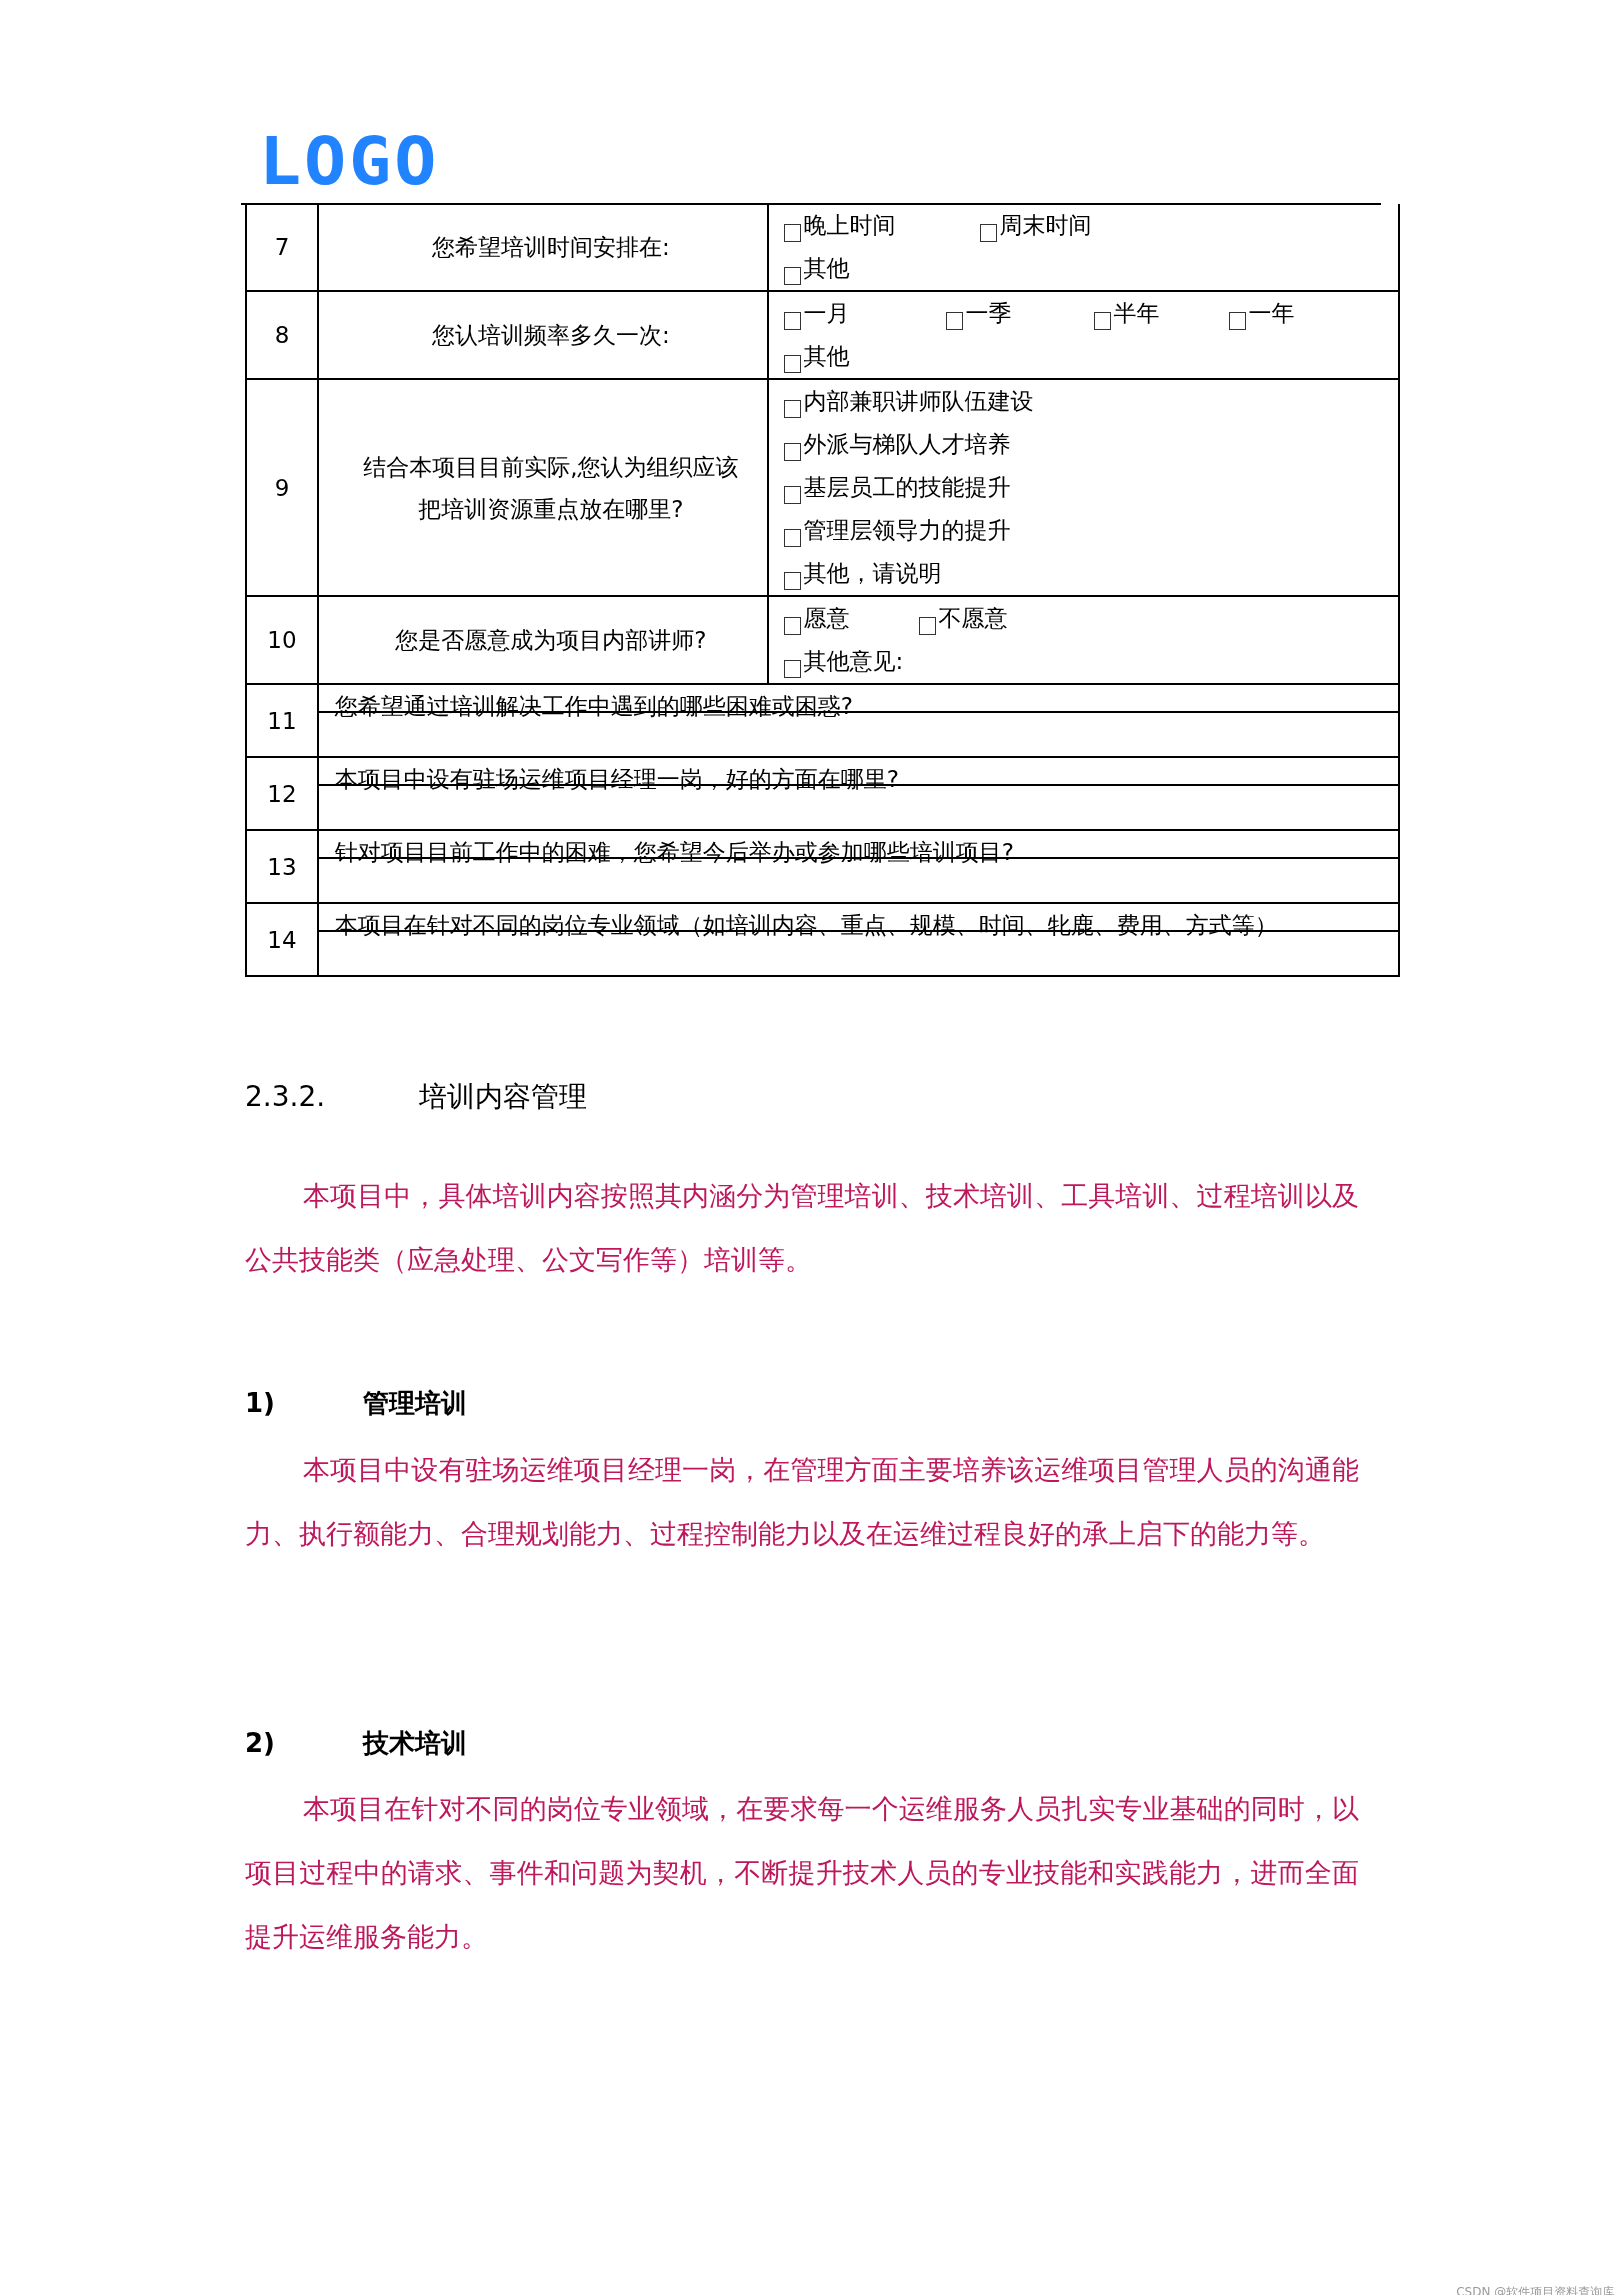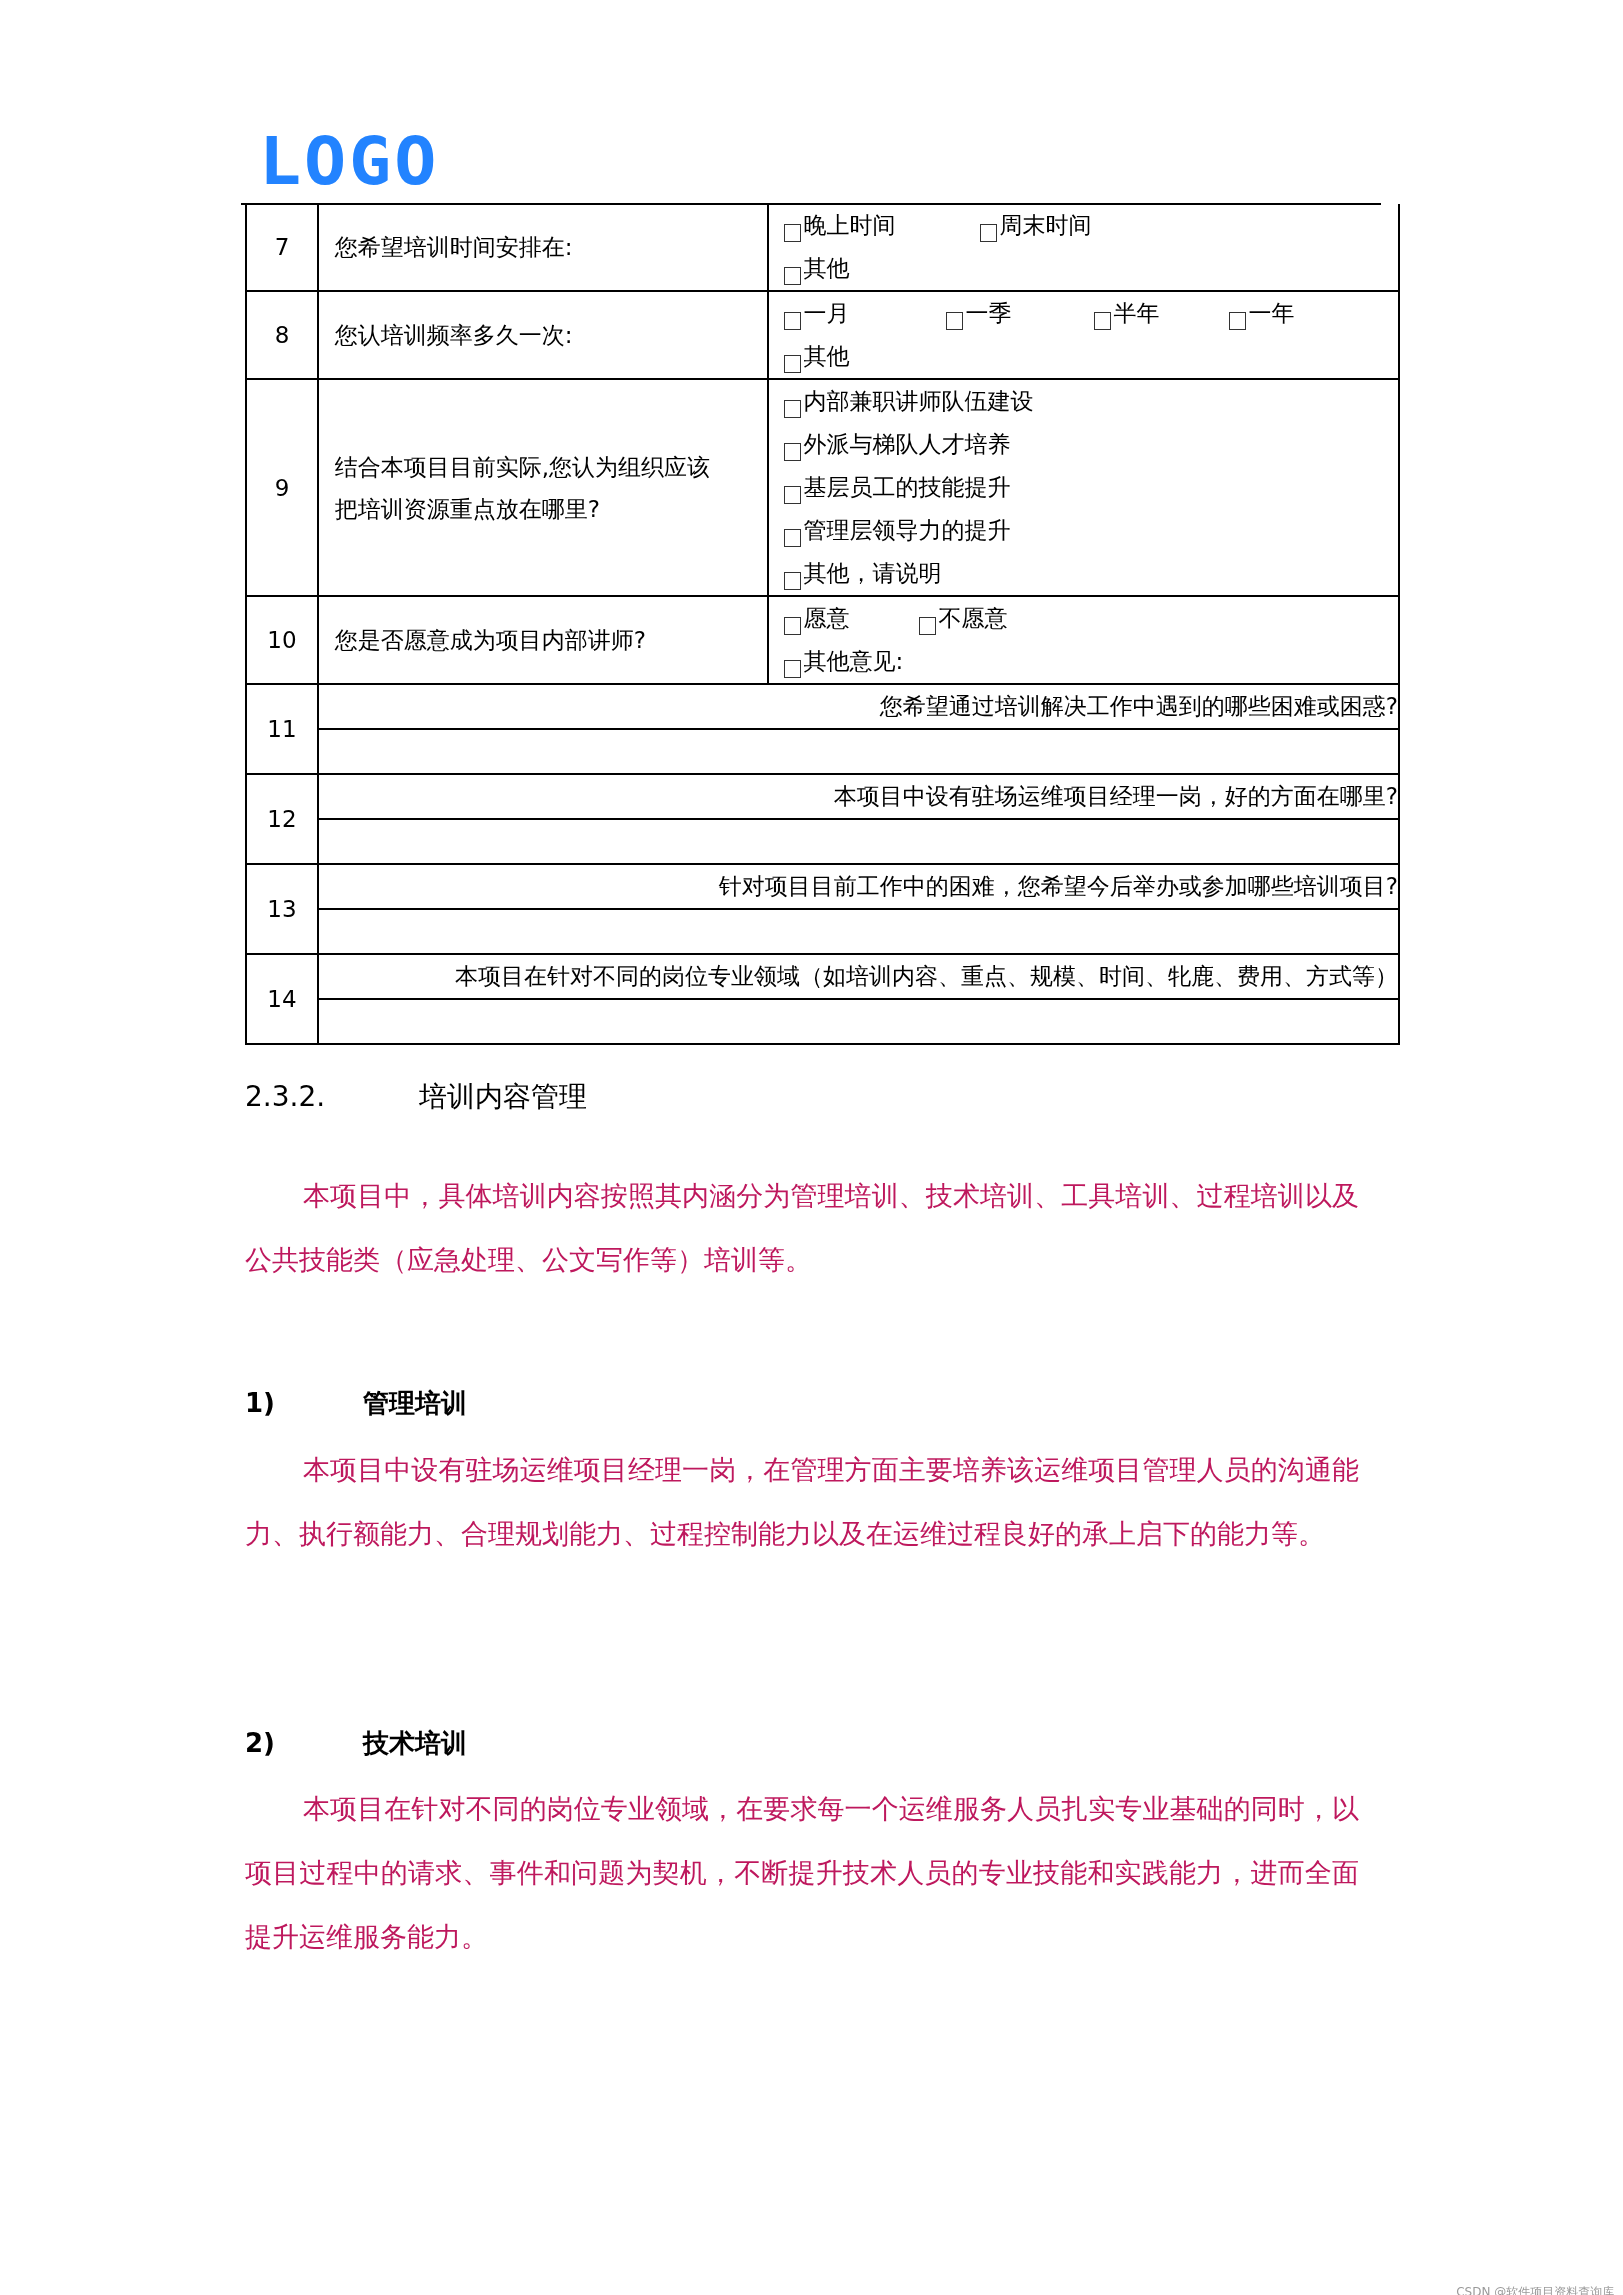--- a/index.html
+++ b/index.html
@@ -16,29 +16,29 @@
     .header-rule {
       position: absolute; left: 241px; top: 203px; width: 1140px; height: 2px; background: #000;
     }
     table.survey {
       position: absolute; left: 245px; top: 204px; width: 1153px;
       border-collapse: collapse; table-layout: fixed; font-size: 23px;
     }
     table.survey td { border: 2px solid #000; padding: 0; vertical-align: middle; }
     table.survey tr.first td { border-top: none; }
     .num { text-align: center; }
-    .q { padding-left: 15.7px !important; line-height: 42px; }
+    .q { padding-left: 15.7px !important; line-height: 42px; text-align: center; }
     .opts { padding-left: 14.7px !important; }
     .opt-line { height: 43px; display: flex; align-items: center; white-space: nowrap; }
     .opt { display: inline-flex; align-items: flex-end; }
     .box {
       display: inline-block; width: 17.7px; height: 17.7px; border: 1.5px solid #333;
       box-sizing: border-box; margin-right: 2px; position: relative; top: 1px;
     }
-    .qtext { height: 43px; line-height: 43px; padding-left: 15.7px; white-space: nowrap; text-align: right; }
+    .qtext { height: 26px; line-height: 43px; padding-left: 15.7px; white-space: nowrap; }
     .ans { height: 43px; }
     .h-section {
       position: absolute; left: 245px; top: 1078px; font-size: 28px; white-space: nowrap;
     }
     .h-section .sec-num { display: inline-block; width: 174px; }
     .para {
       position: absolute; left: 245px; width: 1114px; color: #be185d;
       font-family: "DejaVu Serif", "Liberation Serif", serif;
       font-size: 27px; line-height: 64px; text-indent: 58px; text-align: justify;
     }

